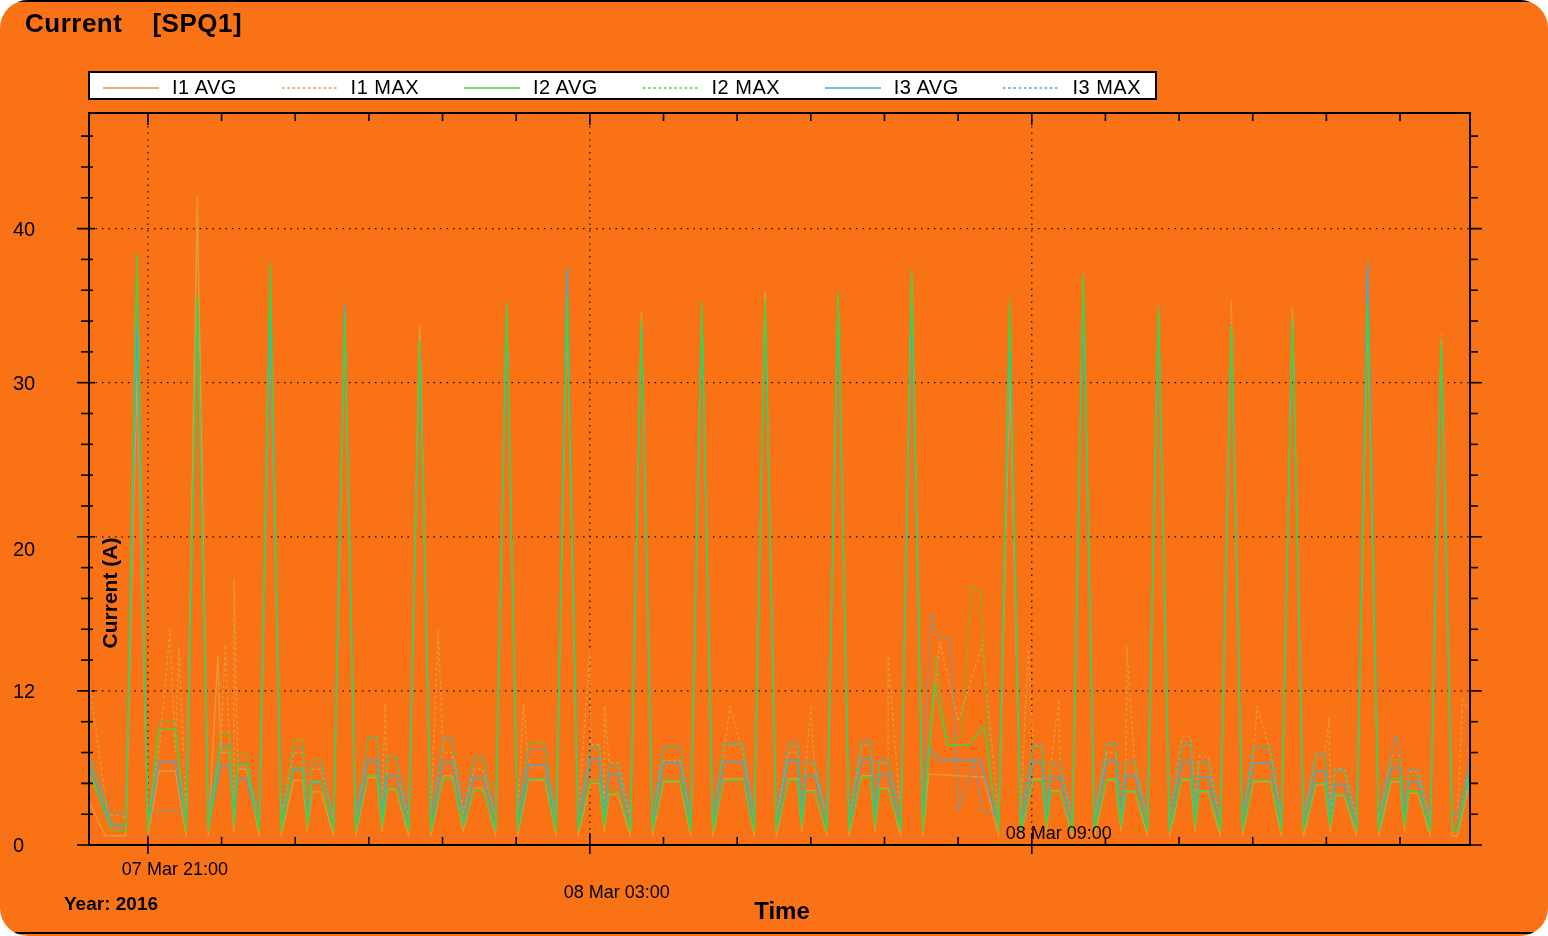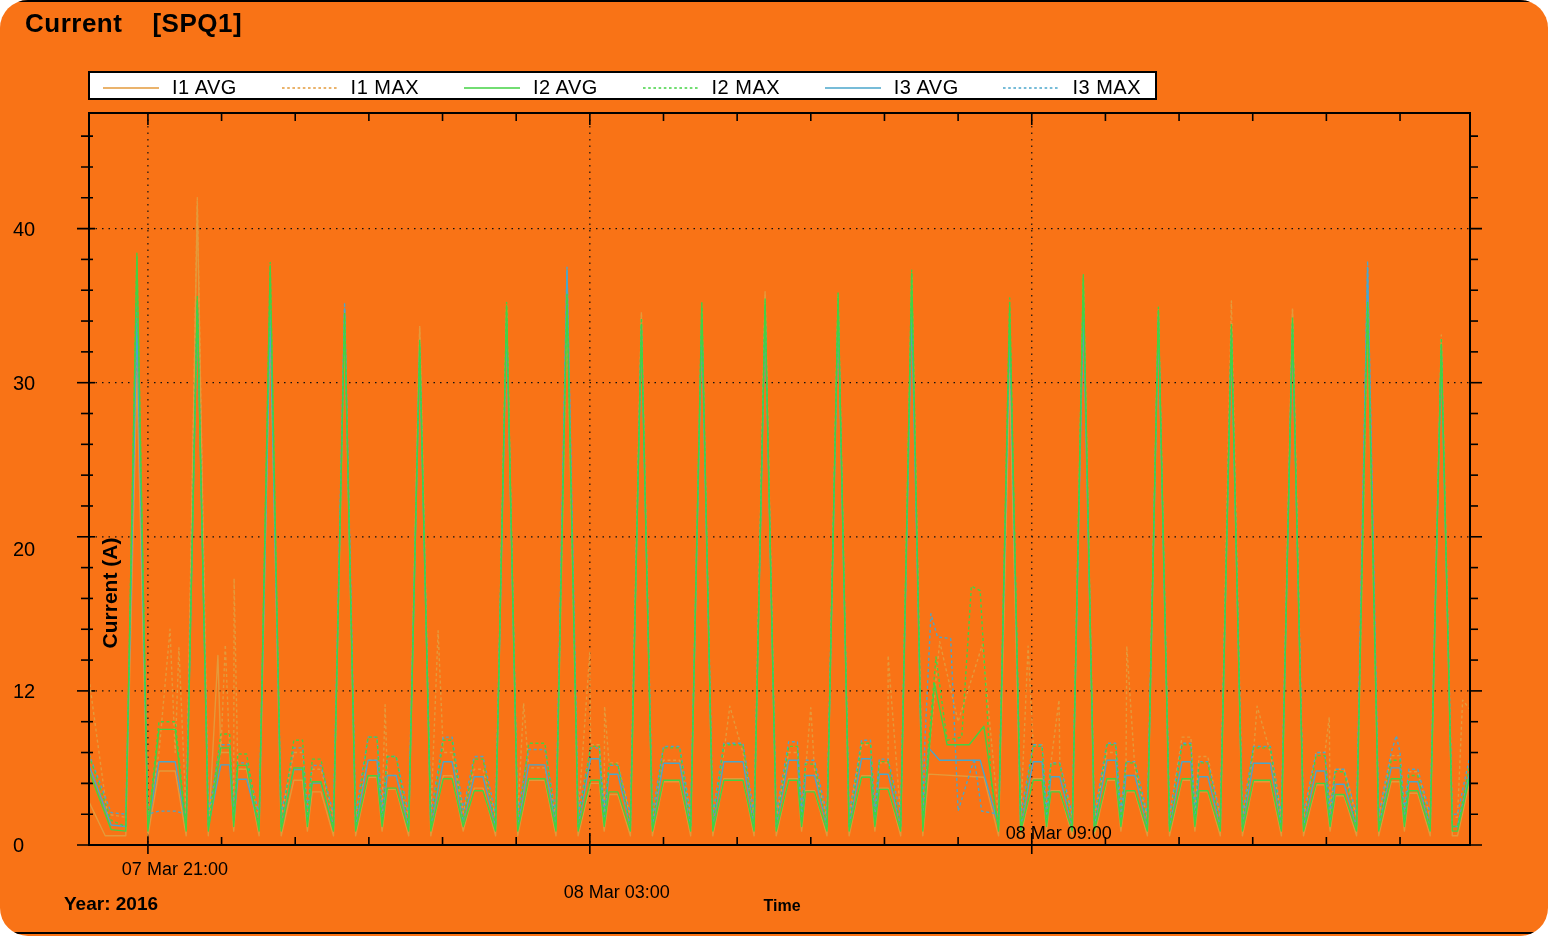--- a/index.html
+++ b/index.html
@@ -16,21 +16,21 @@
   .legend-item{display:flex;align-items:center;gap:12px;}
   .legend-item svg{display:block;}
   .legend-label{font-size:20px;letter-spacing:.5px;white-space:nowrap;}
   #plot-wrap{position:absolute;left:89px;top:113px;width:1381px;height:732px;}
   #plot-svg{overflow:visible;display:block;}
   .y-tick-label{position:absolute;width:60px;text-align:left;font-size:20px;line-height:20px;}
   .x-tick-label{position:absolute;width:160px;text-align:right;font-size:18px;line-height:20px;}
   #ylabel{position:absolute;left:-128px;top:467px;width:300px;height:26px;text-align:center;
           font-size:21px;font-weight:bold;transform:rotate(-90deg);}
   #year-note{position:absolute;left:64px;top:893px;font-size:19px;font-weight:bold;}
-  #xlabel{position:absolute;left:682px;top:897px;width:200px;text-align:center;font-size:16px;font-weight:bold;}
+  #xlabel{position:absolute;left:682px;top:897px;width:200px;text-align:center;font-size:24px;font-weight:bold;}
   #brand{position:absolute;left:1060px;top:899px;width:402px;text-align:right;font-size:22px;font-weight:bold;}
 </style>
 </head>
 <body>
 
 <div id="page">
   <div id="top-rule"></div>
 
   <div id="chart-title">
     <span class="t1">Current</span><span class="t2">[SPQ1]</span>

